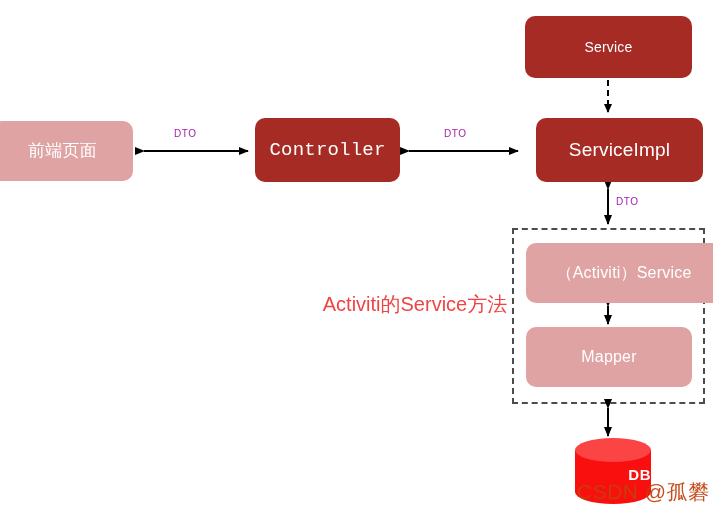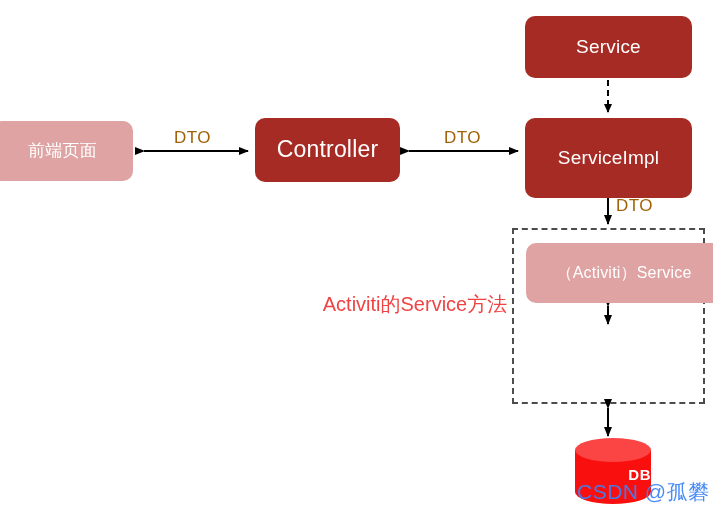--- a/index.html
+++ b/index.html
@@ -29,28 +29,29 @@
   }
   .node-dark { background: #a62b24; }
   .node-light { background: #dfa3a3; }
 
   #node-frontend {
     left: -8px; top: 121px; width: 141px; height: 60px;
     font-size: 17px;
   }
   #node-controller {
     left: 255px; top: 118px; width: 145px; height: 64px;
-    font-size: 23px;
+    font-size: 19px;
+    font-family: Liberation Mono, monospace;
   }
   #node-service {
     left: 525px; top: 16px; width: 167px; height: 62px;
-    font-size: 19px;
+    font-size: 14px;
   }
   #node-serviceimpl {
-    left: 525px; top: 118px; width: 167px; height: 80px;
+    left: 536px; top: 118px; width: 167px; height: 64px;
     font-size: 19px;
   }
   #node-activiti-service {
     left: 526px; top: 243px; width: 196px; height: 60px;
     font-size: 16px;
   }
   #node-mapper {
     left: 526px; top: 327px; width: 166px; height: 60px;
     font-size: 16px;
   }
@@ -59,22 +60,22 @@
     position: absolute;
     left: 512px; top: 228px;
     width: 193px; height: 176px;
     border: 2px dashed #4c4c4c;
     box-sizing: border-box;
     background: transparent;
   }
 
   .edge-label {
     position: absolute;
-    font-size: 17px;
-    color: #a16207;
+    font-size: 10px;
+    color: #a21caf;
     letter-spacing: 0.5px;
     white-space: nowrap;
   }
   #label-dto-1 { left: 174px; top: 128px; }
   #label-dto-2 { left: 444px; top: 128px; }
   #label-dto-3 { left: 616px; top: 196px; }
 
   #annotation {
     position: absolute;
     left: 320px; top: 289px;
@@ -99,21 +100,21 @@
     color: #ffffff;
     font-size: 15px;
     font-weight: bold;
     letter-spacing: 0.5px;
   }
 
   #watermark {
     position: absolute;
     left: 577px; top: 478px;
     font-size: 21px;
-    color: #3b82f6;
+    color: #c2410c;
     opacity: 0.92;
     white-space: nowrap;
     letter-spacing: 0.5px;
   }
 
   svg.arrows {
     position: absolute;
     left: 0; top: 0;
     width: 713px; height: 510px;
     pointer-events: none;
@@ -189,20 +190,23 @@
   </div>
 
   <div id="node-serviceimpl" class="node node-dark">
     <span>ServiceImpl</span>
   </div>
 
   <div id="node-activiti-service" class="node node-light">
     <span>（Activiti）Service</span>
   </div>
 
+  <div id="node-mapper" class="node node-light">
+    <span>Mapper</span>
+  </div>
 
   <div id="label-dto-1" class="edge-label">DTO</div>
   <div id="label-dto-2" class="edge-label">DTO</div>
   <div id="label-dto-3" class="edge-label">DTO</div>
 
   <div id="annotation">
     <div>Activiti的Service方法</div>
   </div>
 
   <svg id="db-cylinder" viewBox="0 0 76 66">

